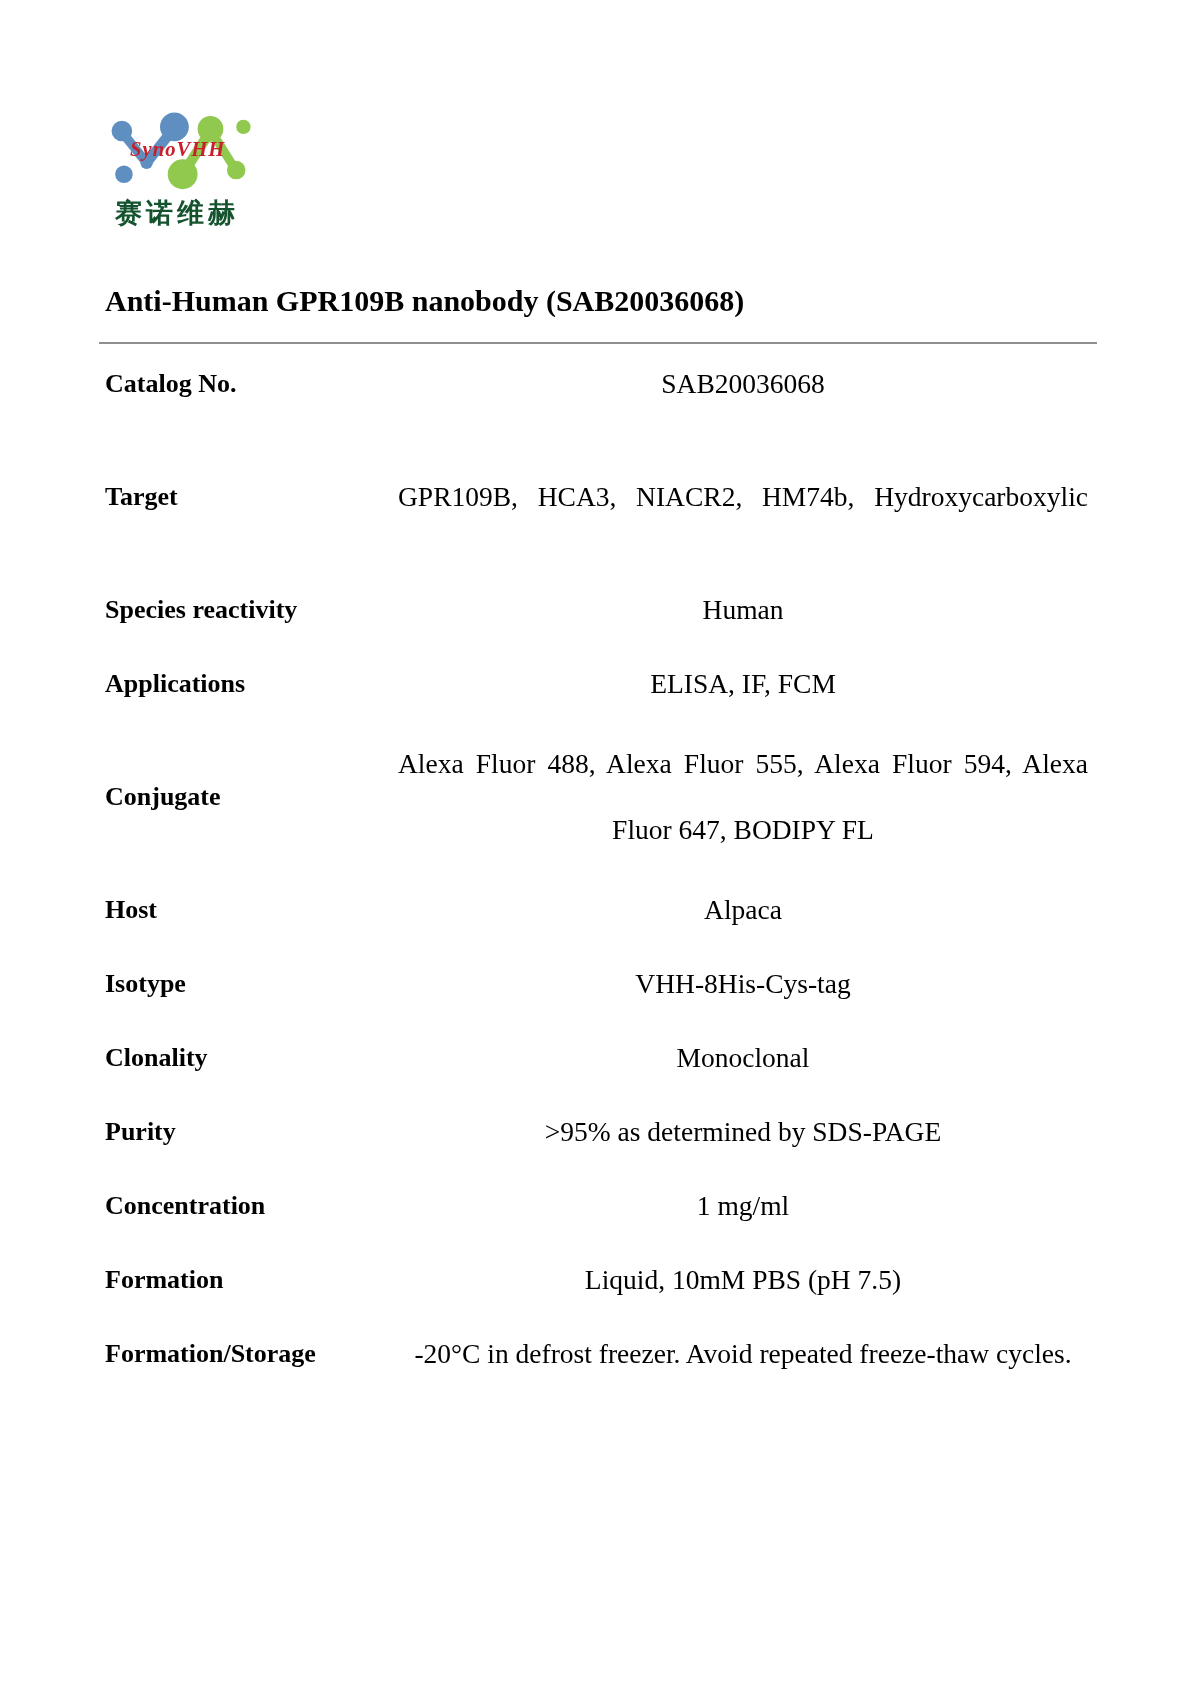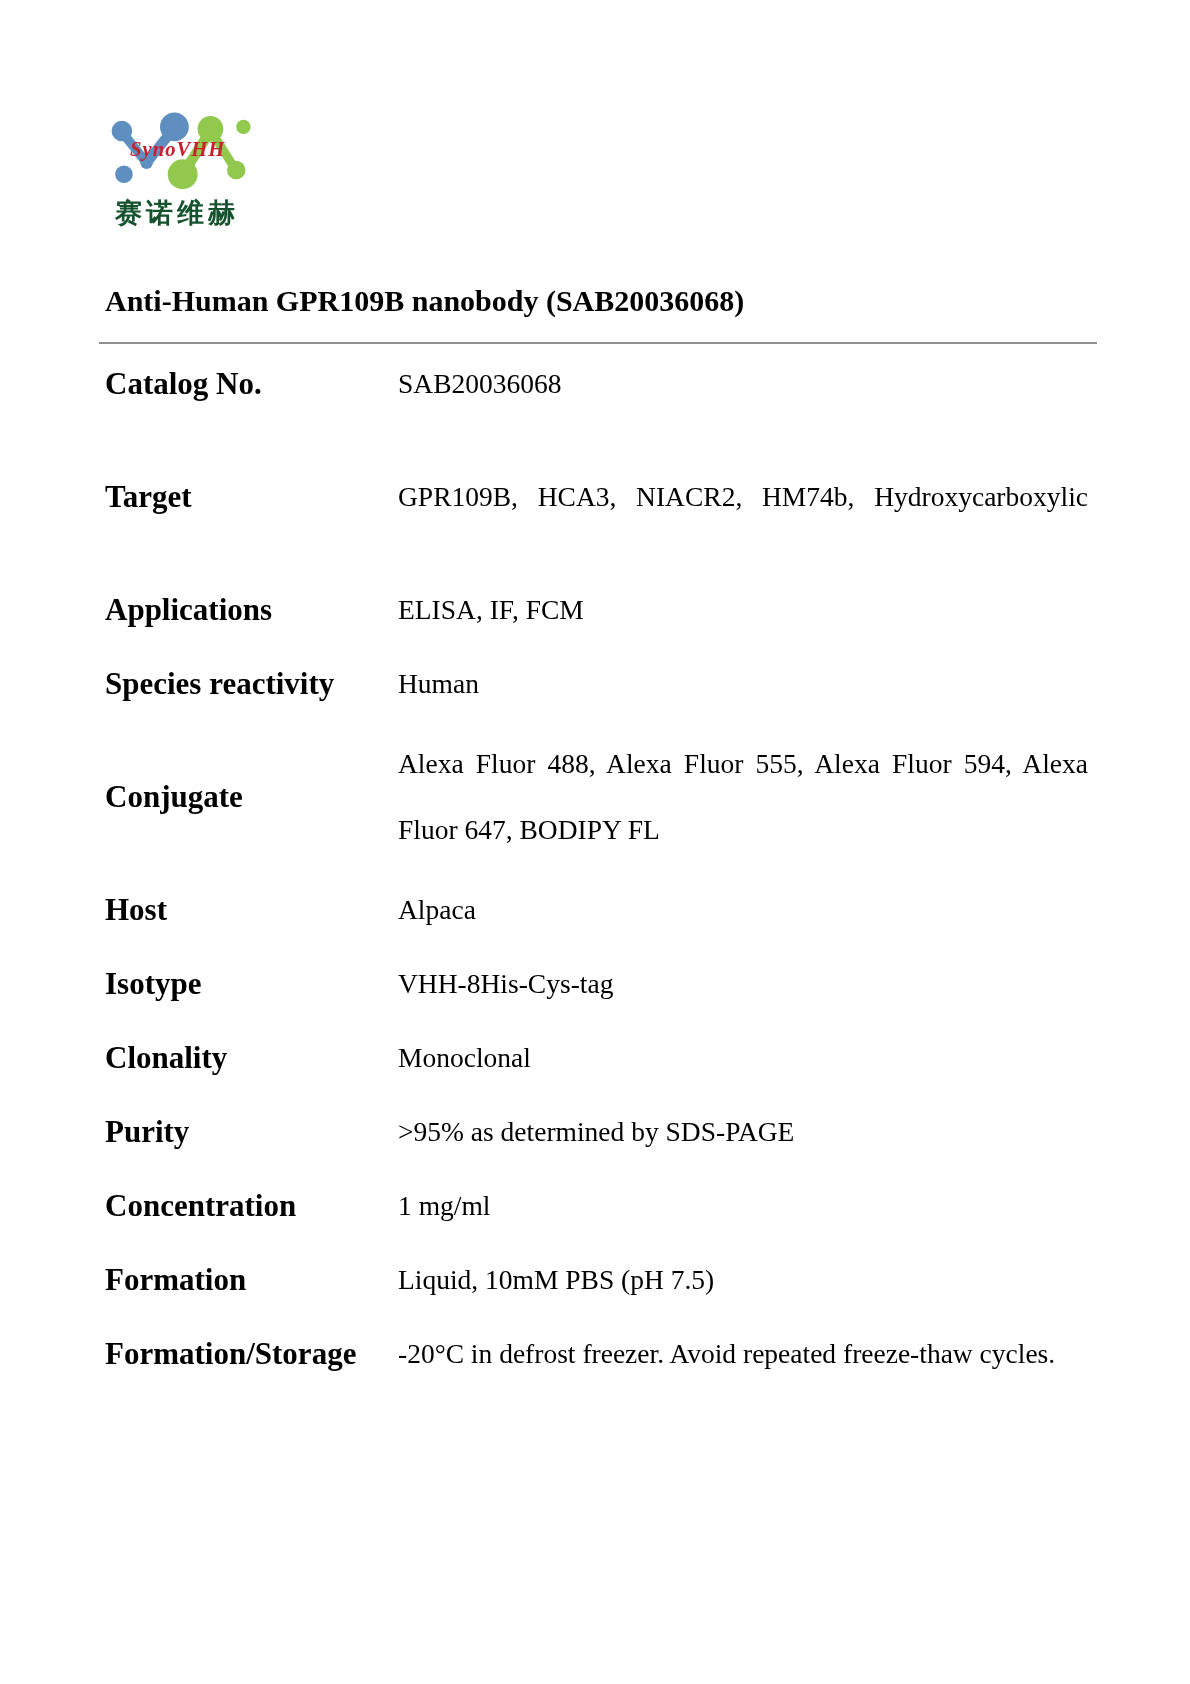--- a/index.html
+++ b/index.html
@@ -23,25 +23,25 @@
     position:absolute;left:99px;top:342px;width:998px;height:2px;
     background:#8f8f8f;
   }
   .fields{
     position:absolute;left:105px;top:347px;width:983px;
   }
   .row{display:flex;}
   .row.single{height:74px;align-items:center;}
   .row.double{height:152px;align-items:center;}
   .field-label{
-    width:293px;flex:0 0 293px;font-weight:bold;font-size:31px;
+    width:293px;flex:0 0 293px;font-weight:bold;font-size:26px;
     line-height:32px;white-space:nowrap;
   }
   .field-value{width:690px;flex:0 0 690px;font-size:27.5px;}
-  .field-value .line{line-height:66px;white-space:nowrap;}
+  .field-value .line{line-height:66px;white-space:nowrap;text-align:center;}
   .field-value .line.justify{
     white-space:normal;text-align:justify;text-align-last:justify;
   }
 </style>
 </head>
 <body>
 
 <div class="logo">
   <svg width="165" height="103" viewBox="0 0 160 100">
 
@@ -80,30 +80,30 @@
   </div>
 
   <div class="row double">
     <div class="field-label">Target</div>
     <div class="field-value">
         <div class="line justify">GPR109B, HCA3, NIACR2, HM74b, Hydroxycarboxylic</div>
       </div>
   </div>
 
   <div class="row single">
-    <div class="field-label">Applications</div>
+    <div class="field-label">Species reactivity</div>
     <div class="field-value">
-        <div class="line">ELISA, IF, FCM</div>
+        <div class="line">Human</div>
       </div>
   </div>
 
   <div class="row single">
-    <div class="field-label">Species reactivity</div>
+    <div class="field-label">Applications</div>
     <div class="field-value">
-        <div class="line">Human</div>
+        <div class="line">ELISA, IF, FCM</div>
       </div>
   </div>
 
   <div class="row double">
     <div class="field-label">Conjugate</div>
     <div class="field-value">
         <div class="line justify">Alexa Fluor 488, Alexa Fluor 555, Alexa Fluor 594, Alexa</div>
         <div class="line">Fluor 647, BODIPY FL</div>
       </div>
   </div>

